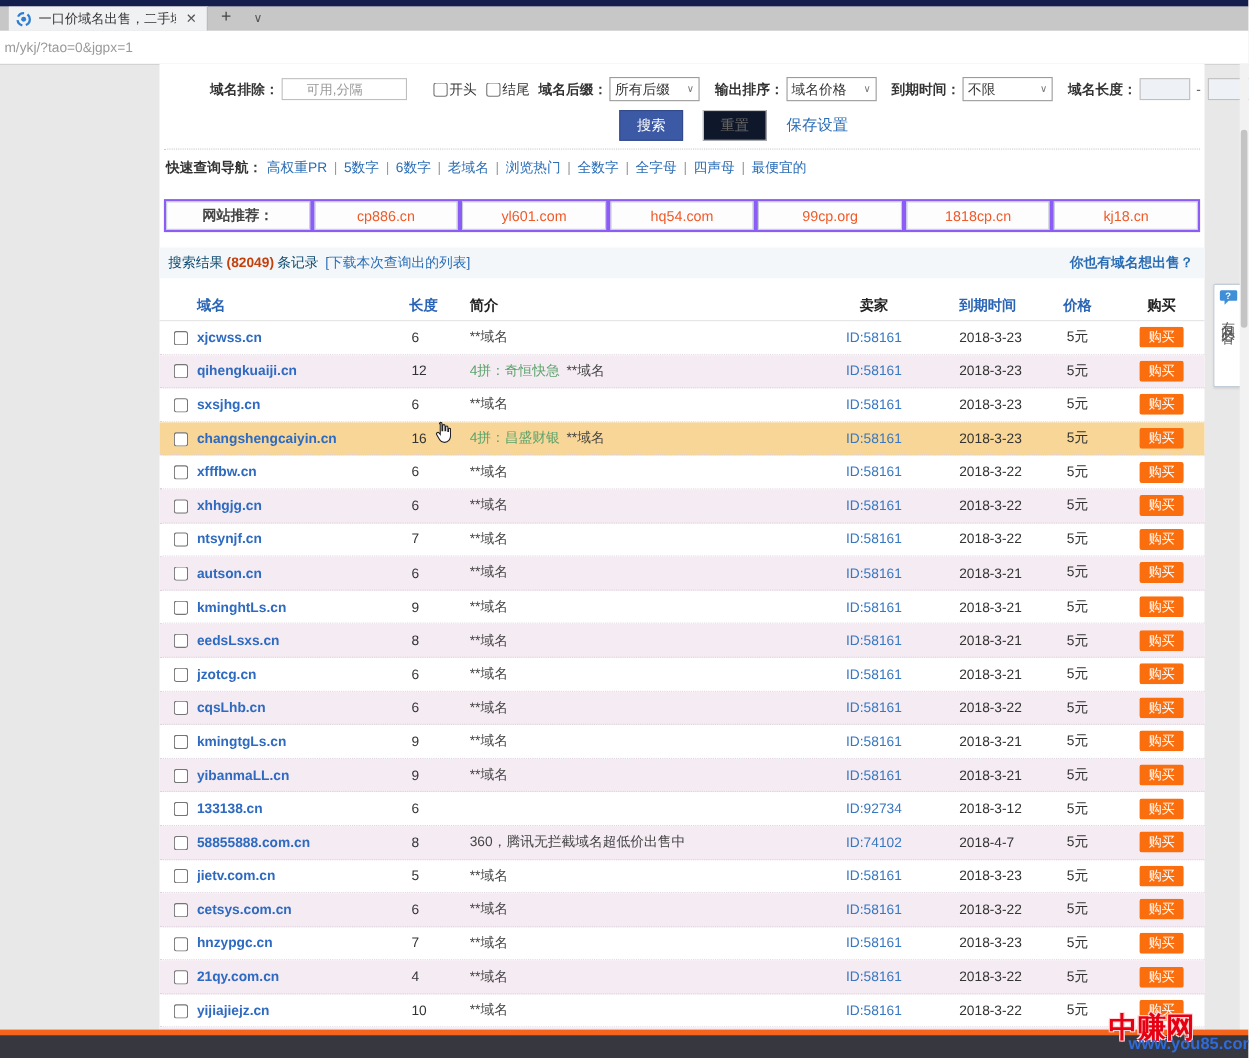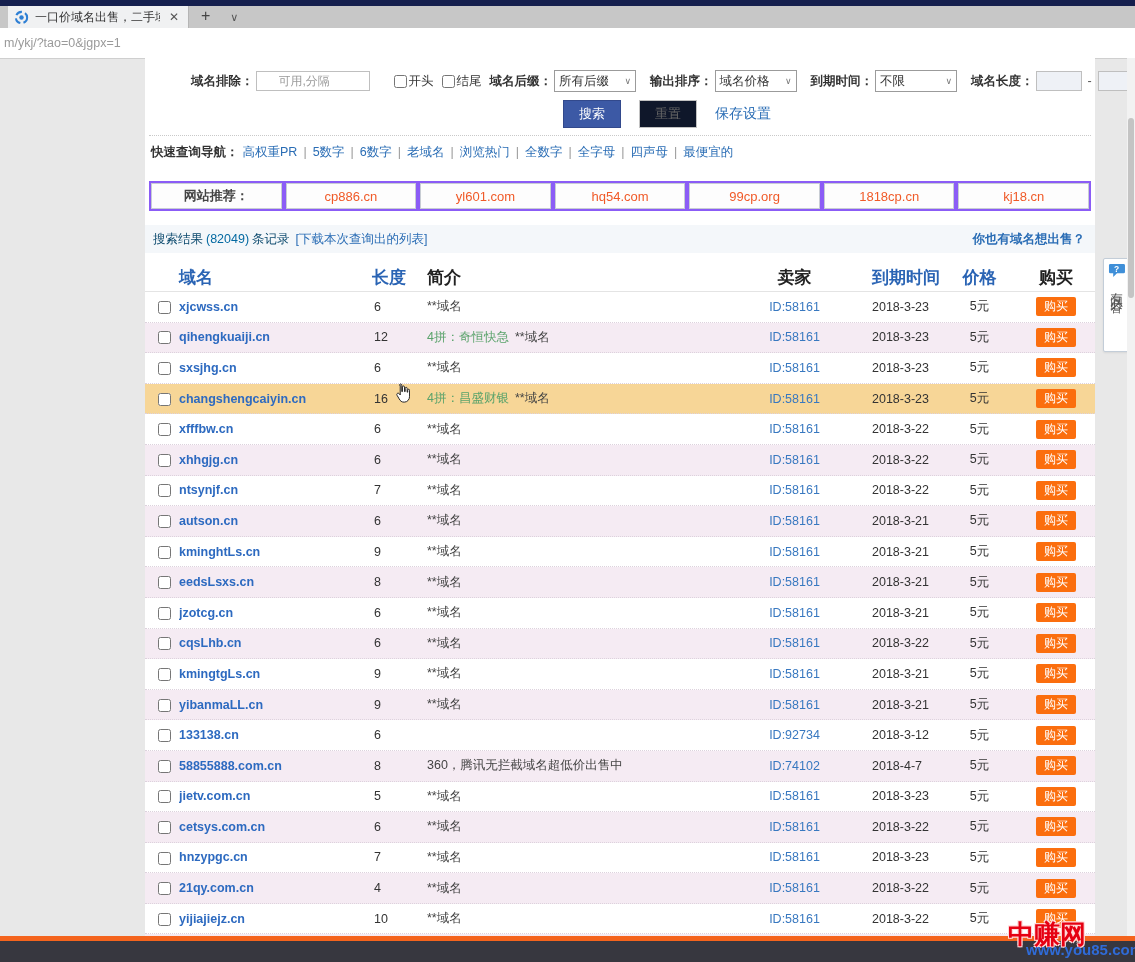--- a/index.html
+++ b/index.html
@@ -49,27 +49,27 @@
 
   
   .recommend{margin:14px 4px 0 4px;background:#8b5cf6;padding:2px;display:flex;gap:4px;}
   .rec-box{flex:1;height:24px;background:#fdfdfd;border:1px solid #c8cdd4;display:flex;align-items:center;justify-content:center;font-size:13px;}
   .rec-label{color:#444;font-weight:bold;}
   .rec-link{color:#f05a28;}
 
   
   .results-bar{margin:14px 0 0 0;height:28px;background:#f4f7fa;display:flex;align-items:center;padding:0 10px 0 8px;}
   .res-text{color:#0c4a6e;}
-  .res-count{color:#0369a1;font-weight:normal;margin:0 3px;}
+  .res-count{color:#c2410c;font-weight:bold;margin:0 3px;}
   .res-dl{color:#2a6db5;margin-left:6px;}
   .res-sell{margin-left:auto;color:#2a6db5;font-weight:bold;}
 
   
   .thead,.row{display:grid;grid-template-columns:34px 193px 55px 320px 95px 100px 75px 78px;align-items:center;}
-  .thead{height:27px;margin-top:11px;border-bottom:1px solid #e4e4e4;font-weight:bold;font-size:17px;}
+  .thead{height:27px;margin-top:11px;border-bottom:1px solid #e4e4e4;font-weight:bold;font-size:13px;}
   .h-blue{color:#2a64b4;}
   .h-dark{color:#222;}
   .h-center{text-align:center;}
   .h-date{padding-left:30px;}
   .rows{}
   .row{height:29.6px;border-bottom:1px dotted #ddd2dd;}
   .row.alt{background:#f5ebf3;}
   .row.hl{background:#f7d697;}
   .cell{overflow:hidden;white-space:nowrap;}
   .c-check{padding-left:13px;}

